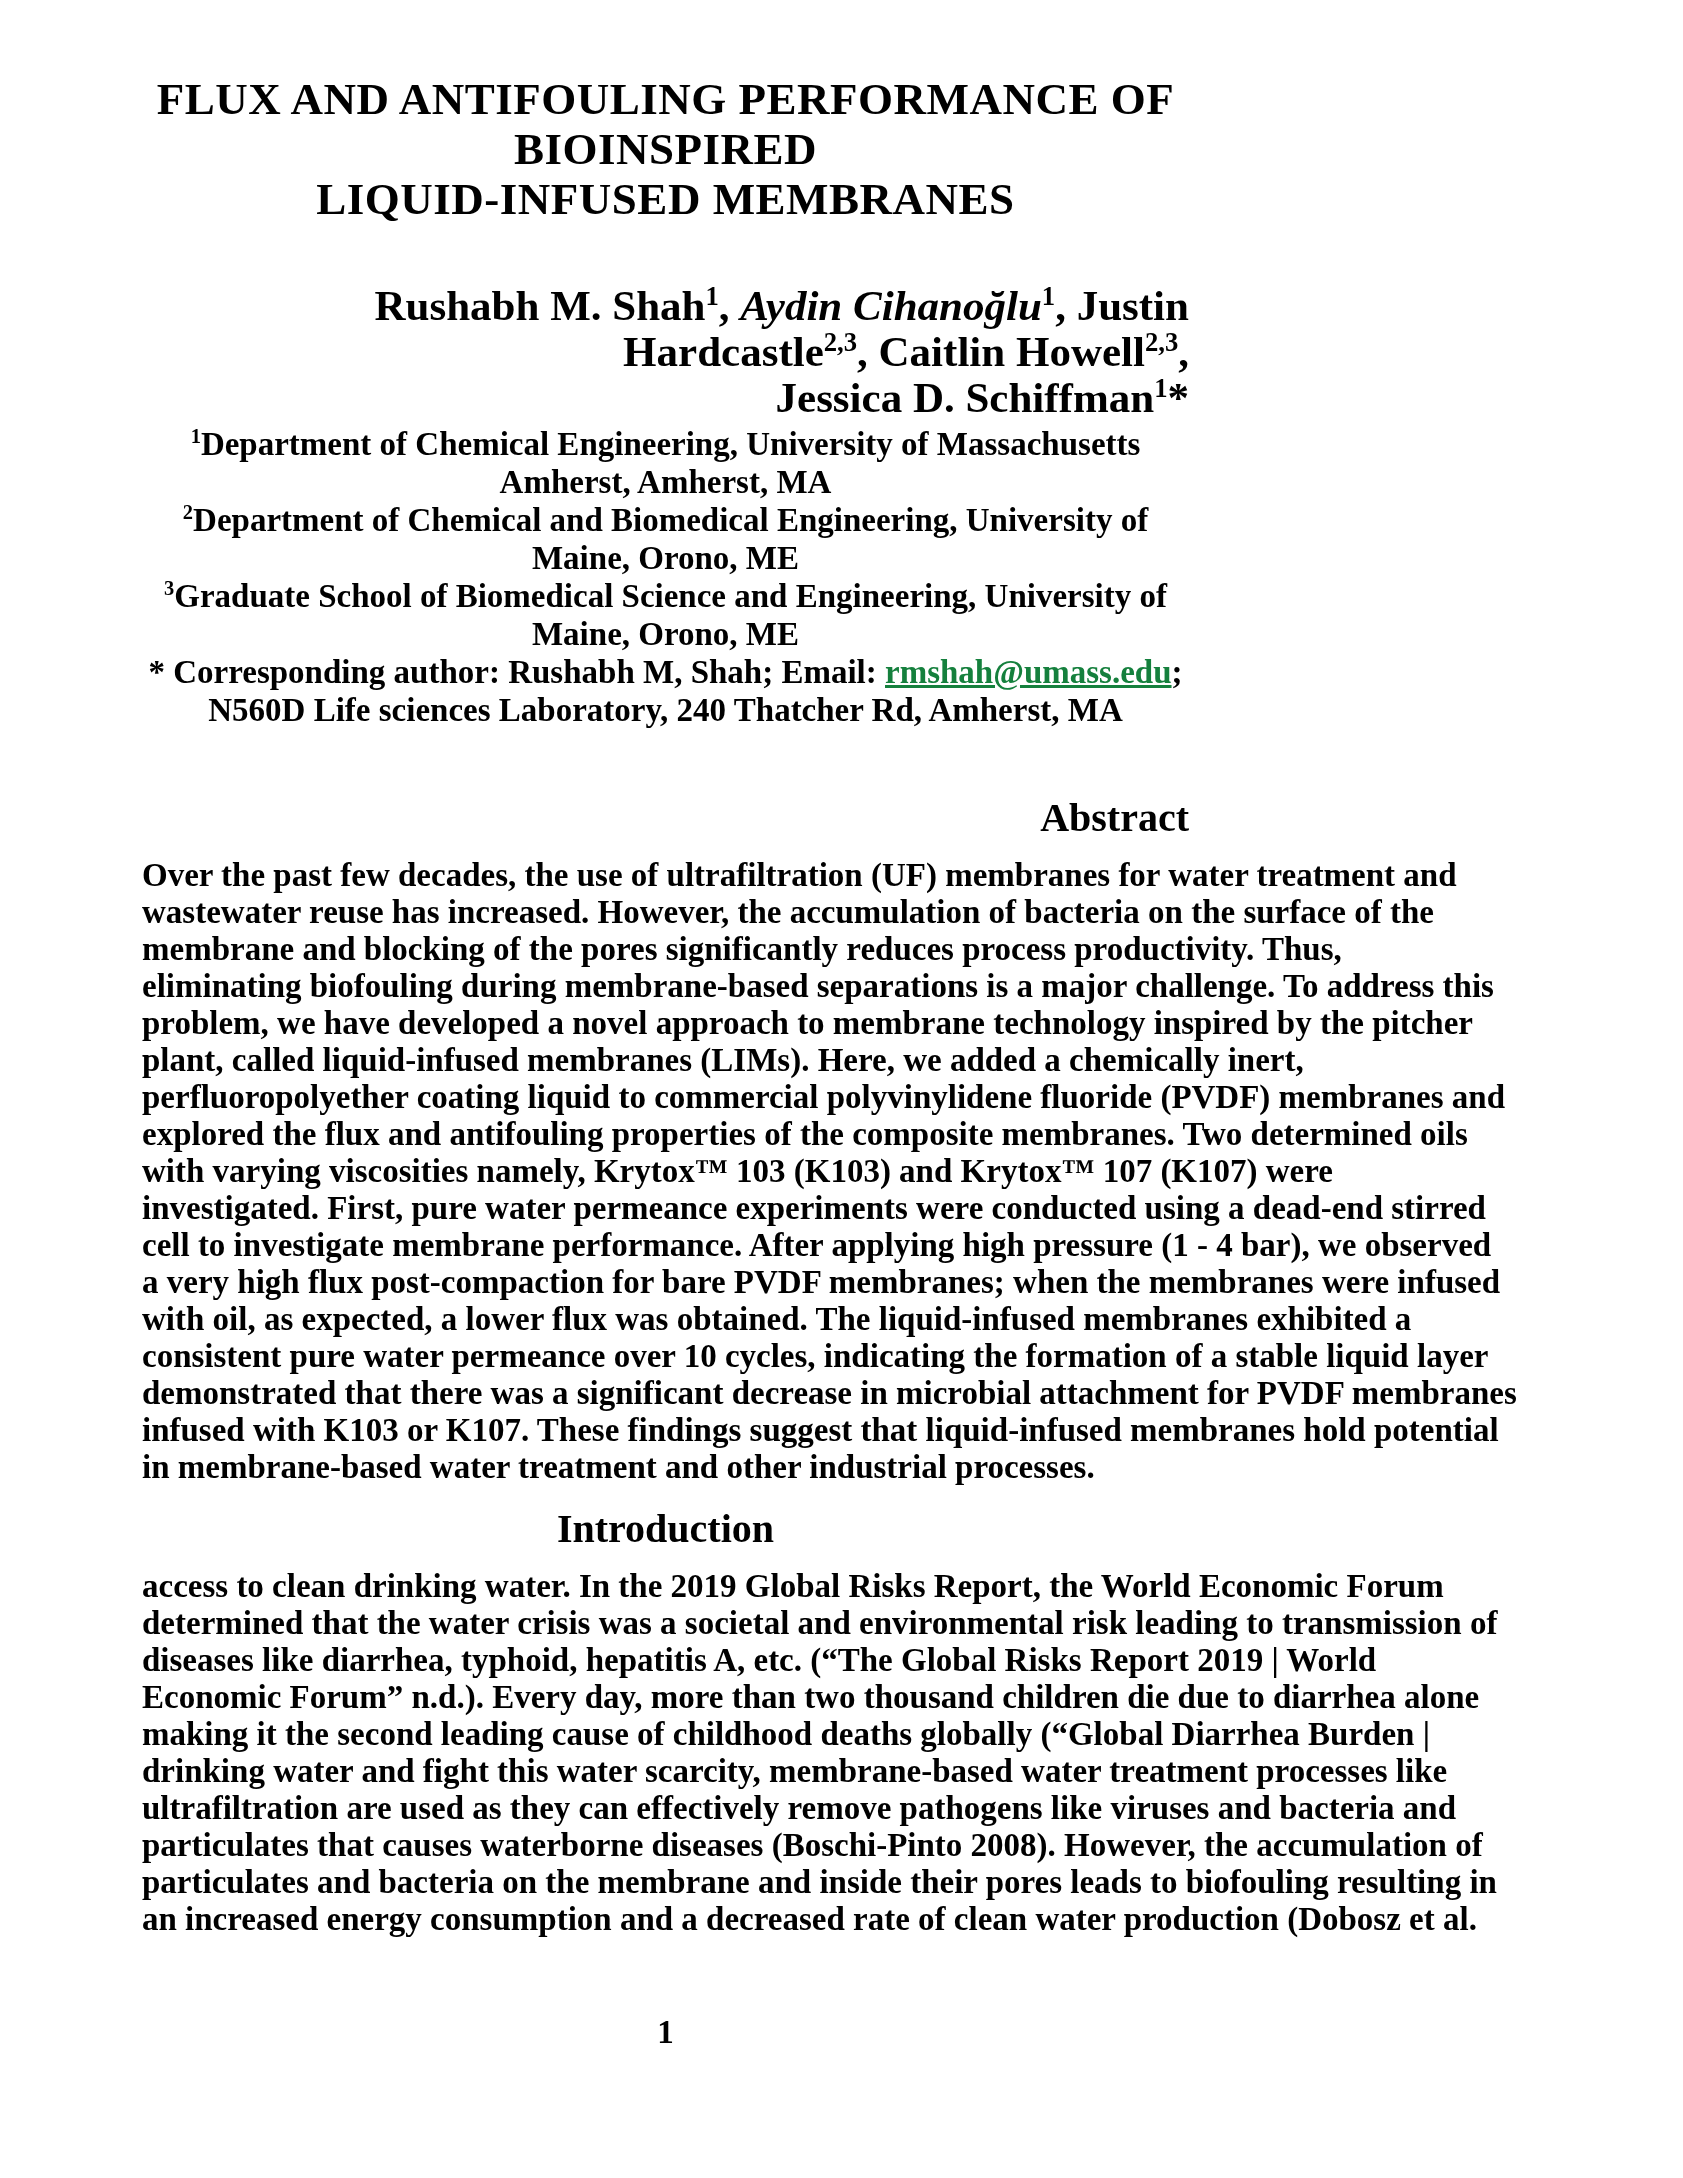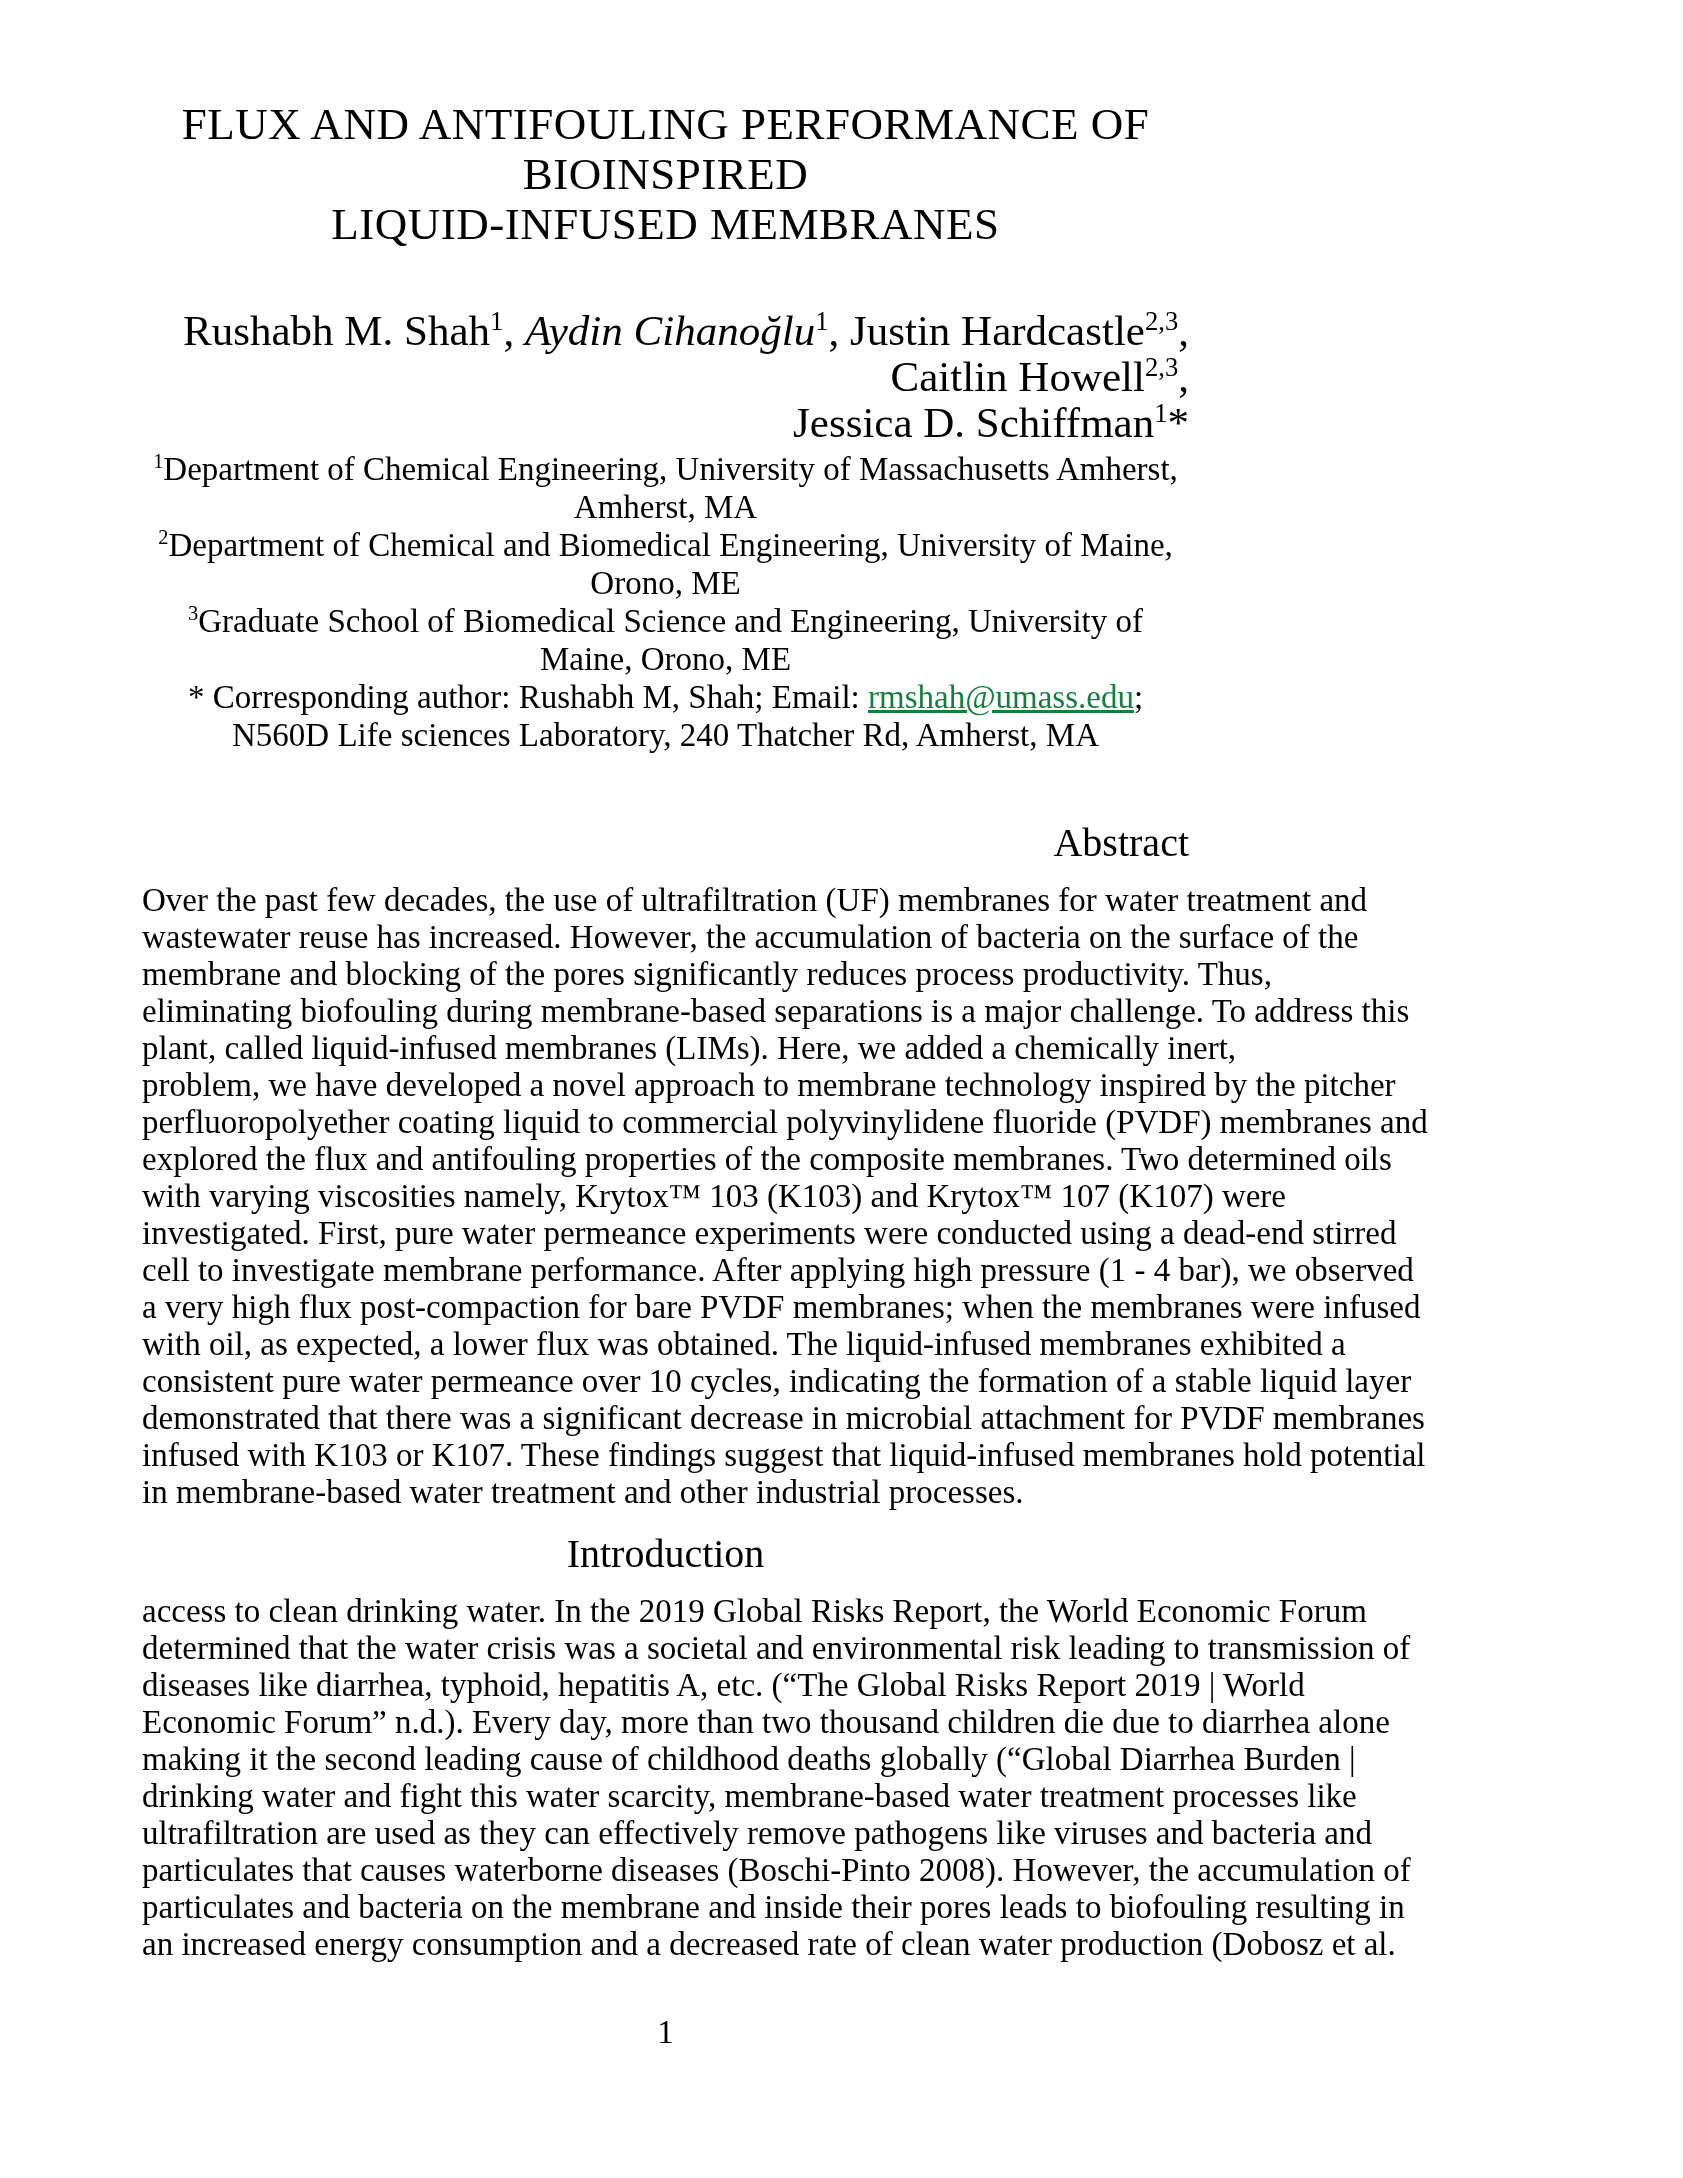--- a/index.html
+++ b/index.html
@@ -1,23 +1,24 @@
 <!DOCTYPE html>
 <html><head>
 <meta charset="utf-8">
 <style>
   html,body{margin:0;padding:0;background:#ffffff;}
   .page{
     position:relative;
     width:1331px;height:2178px;
     background:#ffffff;
     box-sizing:border-box;
-    padding:99px 142px 0 142px;
+    padding:74px 142px 0 142px;
     font-family:"Liberation Serif","DejaVu Serif",serif;
     color:#000000;
+    font-weight:bold;
   }
   .doc-title{
     text-align:center;
     font-size:45px;
     line-height:50px;
     letter-spacing:0.5px;
     margin-bottom:59px;
   }
   .authors{
     text-align:right;
@@ -86,22 +87,22 @@
       <div><span>* Corresponding author: Rushabh M, Shah; Email: </span><a class="email-link" href="#">rmshah@umass.edu</a><span>;</span></div>
       <div><span>N560D Life sciences Laboratory, 240 Thatcher Rd, Amherst, MA</span></div>
     </div>
 
   <div class="section-heading heading-abstract">Abstract</div>
   <div class="body-lines">
       <div class="body-line">Over the past few decades, the use of ultrafiltration (UF) membranes for water treatment and</div>
       <div class="body-line">wastewater reuse has increased. However, the accumulation of bacteria on the surface of the</div>
       <div class="body-line">membrane and blocking of the pores significantly reduces process productivity. Thus,</div>
       <div class="body-line">eliminating biofouling during membrane-based separations is a major challenge. To address this</div>
+      <div class="body-line">problem, we have developed a novel approach to membrane technology inspired by the pitcher</div>
       <div class="body-line">plant, called liquid-infused membranes (LIMs). Here, we added a chemically inert,</div>
-      <div class="body-line">problem, we have developed a novel approach to membrane technology inspired by the pitcher</div>
       <div class="body-line">perfluoropolyether coating liquid to commercial polyvinylidene fluoride (PVDF) membranes and</div>
       <div class="body-line">explored the flux and antifouling properties of the composite membranes. Two determined oils</div>
       <div class="body-line">with varying viscosities namely, Krytox™ 103 (K103) and Krytox™ 107 (K107) were</div>
       <div class="body-line">investigated. First, pure water permeance experiments were conducted using a dead-end stirred</div>
       <div class="body-line">cell to investigate membrane performance. After applying high pressure (1 - 4 bar), we observed</div>
       <div class="body-line">a very high flux post-compaction for bare PVDF membranes; when the membranes were infused</div>
       <div class="body-line">with oil, as expected, a lower flux was obtained. The liquid-infused membranes exhibited a</div>
       <div class="body-line">consistent pure water permeance over 10 cycles, indicating the formation of a stable liquid layer</div>
       <div class="body-line">demonstrated that there was a significant decrease in microbial attachment for PVDF membranes</div>
       <div class="body-line">infused with K103 or K107. These findings suggest that liquid-infused membranes hold potential</div>

